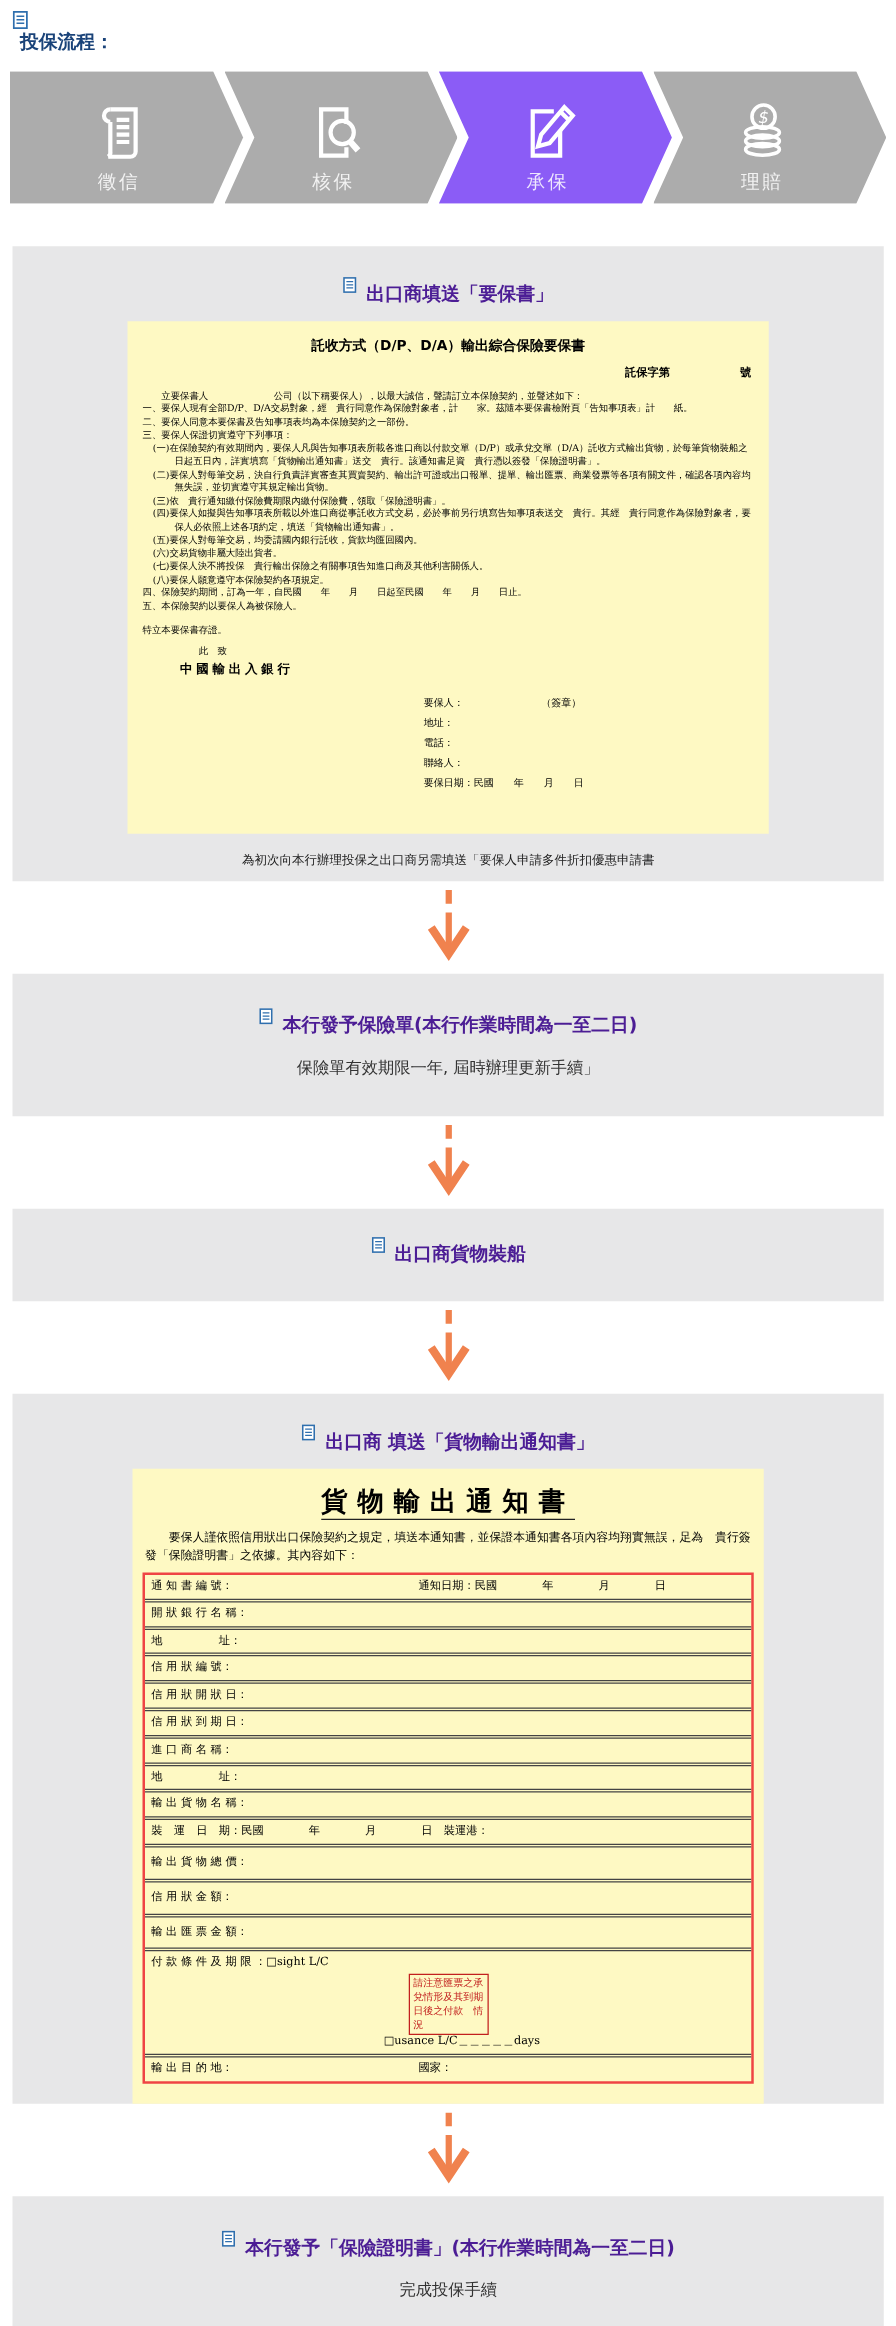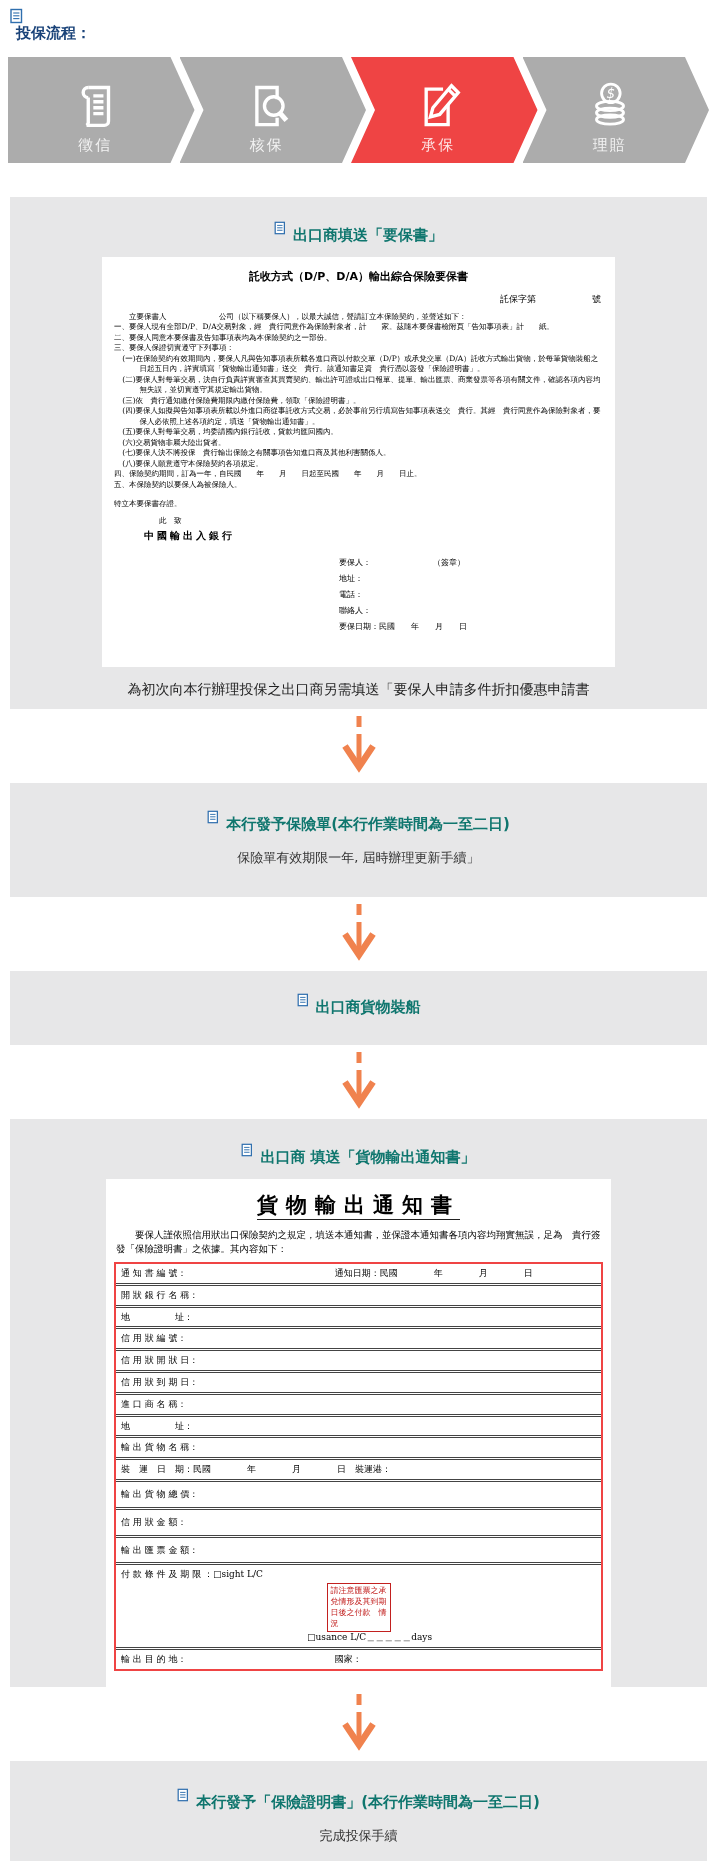--- a/index.html
+++ b/index.html
@@ -8,43 +8,43 @@
   
   .page-header{margin:8px 0 0 10px;display:flex;align-items:flex-start;flex-direction:column;}
   .page-header .ttl{font-size:15px;font-weight:bold;color:#1a4379;margin-left:6px;}
 
   
   .banners{display:flex;padding:0 8px;margin-top:14px;height:106px;}
   .banner{flex:1;background:#acacac;display:flex;flex-direction:column;align-items:center;justify-content:flex-end;padding-bottom:8px;
     clip-path:polygon(0 0,calc(100% - 24px) 0,100% 50%,calc(100% - 24px) 100%,0 100%,24px 50%);}
   .banner.first{clip-path:polygon(0 0,calc(100% - 24px) 0,100% 50%,calc(100% - 24px) 100%,0 100%);}
   .banner + .banner{margin-left:-15px;}
-  .banner.active{background:#ef4444;}
+  .banner.active{background:#8b5cf6;}
   .banner .blabel{font-size:15px;color:rgba(255,255,255,.85);transform:translateX(-6px);letter-spacing:2px;}
   .banner svg{margin-bottom:3px;transform:translateX(-6px);}
 
   
   .box{background:#e7e7e8;margin:0 10px;text-align:center;}
-  .box-title{color:#0f766e;font-weight:bold;font-size:15px;}
+  .box-title{color:#4c1d95;font-weight:bold;font-size:15px;}
   .box-sub{font-size:13px;color:#333;margin-top:15px;}
   .pad-box{padding:27px 0 30px;}
   .ico-doc{vertical-align:5px;margin-right:7px;}
 
   .box1{padding-top:24px;margin-top:34px;}
-  .box1-note{font-size:14px;color:#222;padding-bottom:10px;}
+  .box1-note{font-size:10px;color:#222;padding-bottom:10px;}
 
   
   .arrowbox{height:74px;display:flex;align-items:center;justify-content:center;}
 
   
-  .doc{width:489px;margin:12px auto 14px;background:#ffffff;text-align:left;
+  .doc{width:489px;margin:12px auto 14px;background:#fef9c3;text-align:left;
        font-family:"DejaVu Serif","Liberation Serif",serif;color:#000;}
   .doc1{padding:12px 12px 16px;font-size:7.5px;line-height:1.4;}
   .d1-title{text-align:center;font-weight:bold;font-size:11px;font-family:"DejaVu Sans",sans-serif;}
-  .d1-ref{display:flex;justify-content:flex-end;font-size:9px;margin:9px 2px 6px 0;}
+  .d1-ref{display:flex;justify-content:flex-end;font-size:9px;margin:9px 2px 6px 0;font-weight:bold;}
   .d1-ref .gap{display:inline-block;width:56px;}
   .d1-line.intro{text-indent:2em;}
   .d1-line.l0{padding-left:2.1em;text-indent:-2.1em;}
   .d1-line.l1{margin-left:1.1em;padding-left:2.3em;text-indent:-2.3em;}
   .d1-close{margin-top:9px;}
   .d1-salute{margin:6px 0 3px 6em;}
   .d1-bank{font-weight:bold;font-size:10px;letter-spacing:3px;margin-left:3em;font-family:"DejaVu Sans",sans-serif;}
   .d1-sig{margin:12px 0 16px 46%;line-height:2.0;font-size:8px;}
   .d1-sig .seal{margin-left:62px;}
 

